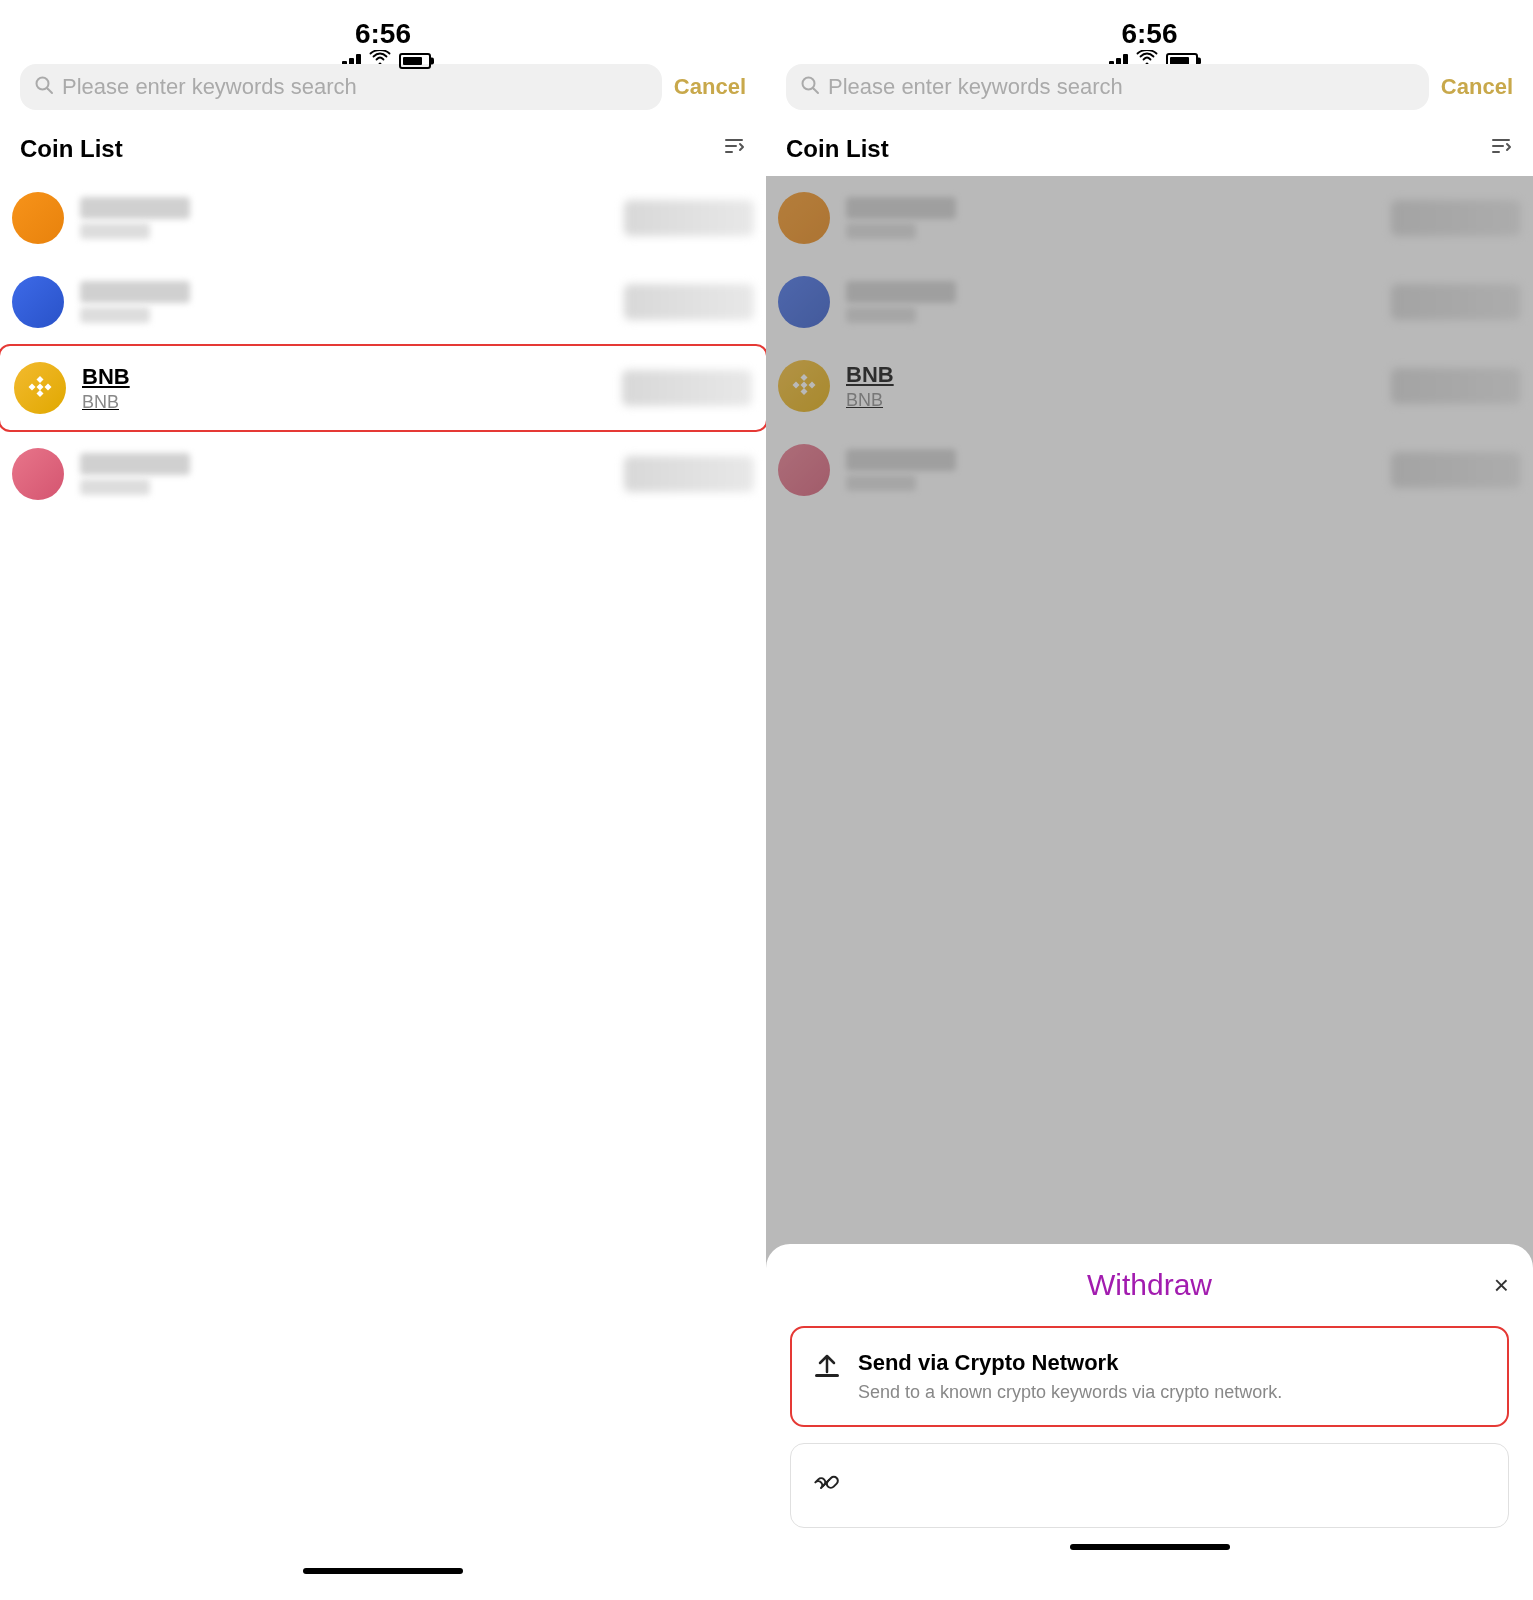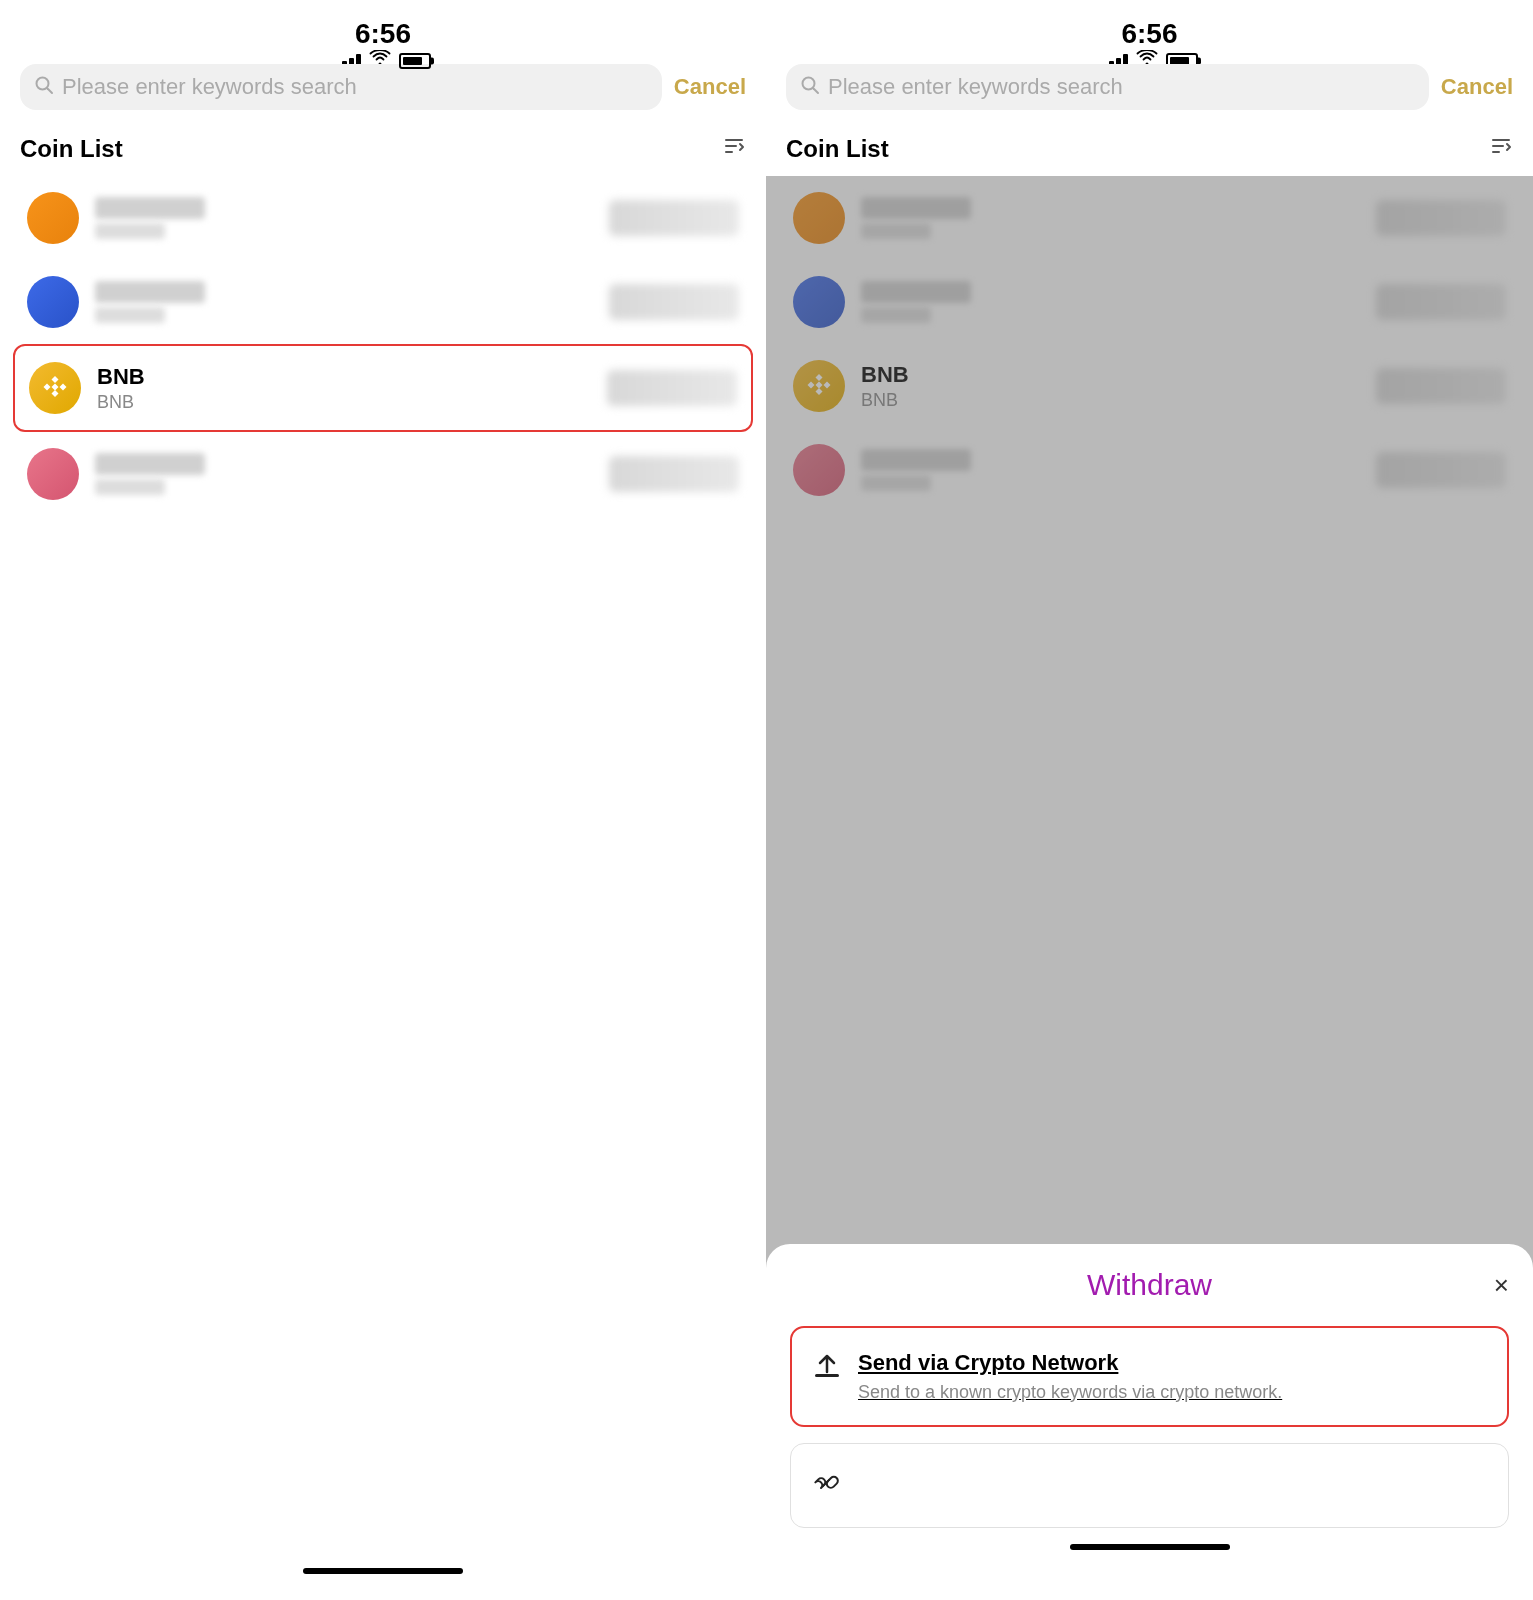--- a/index.html
+++ b/index.html
@@ -154,21 +154,22 @@
     }
 
     .sort-icon {
       font-size: 22px;
       color: #555;
     }
 
     
     .coin-list {
       flex: 1;
-      padding: 0 27px;
+      padding: 0 12px;
+      text-decoration: underline;
     }
 
     .coin-item {
       display: flex;
       align-items: center;
       padding: 16px 0;
       gap: 16px;
       border-bottom: none;
     }
 
@@ -301,21 +302,20 @@
 
     .withdraw-option {
       border: 1px solid #e0e0e0;
       border-radius: 14px;
       padding: 22px 20px;
       margin-bottom: 16px;
       display: flex;
       align-items: flex-start;
       gap: 16px;
       cursor: pointer;
-      text-decoration: underline;
     }
 
     .withdraw-option.highlighted-option {
       border: 2.5px solid #e53935;
     }
 
     .option-icon {
       font-size: 28px;
       color: #222;
       margin-top: 2px;

